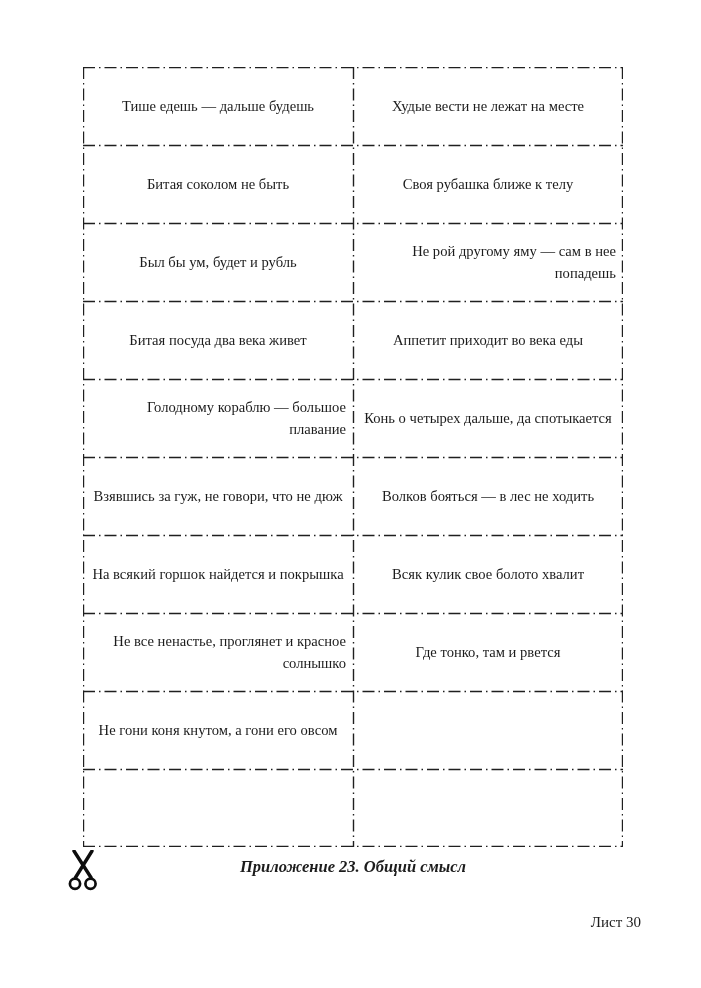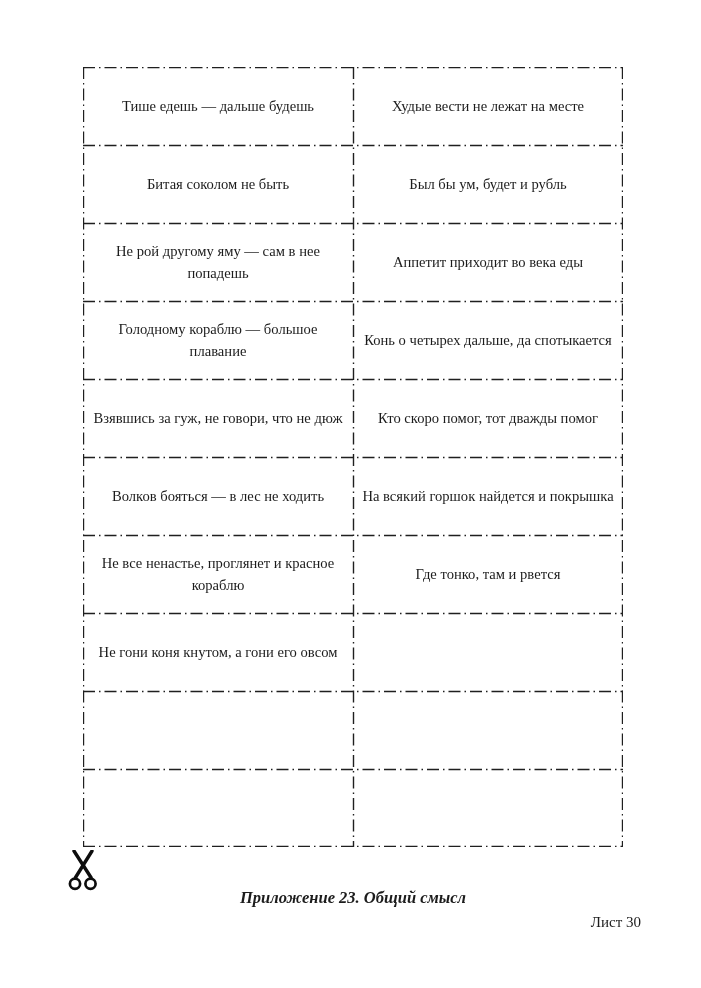--- a/index.html
+++ b/index.html
@@ -43,35 +43,34 @@
     height: 780px;
     display: grid;
     grid-template-columns: 270px 270px;
     grid-auto-rows: 78px;
   }
   .cell {
     box-sizing: border-box;
     display: flex;
     align-items: center;
     justify-content: center;
-    text-align: center;
+    text-align: right;
     padding: 2px 7px 0 7px;
     font-size: 14.6px;
     line-height: 1.5;
   }
   .caption {
     position: absolute;
     left: 83px;
     top: 857px;
     width: 540px;
     text-align: center;
     font-weight: bold;
     font-style: italic;
     font-size: 16.5px;
-    margin-top: 31px;
   }
   .scissors {
     position: absolute;
     left: 66px;
     top: 850px;
     width: 34px;
     height: 42px;
   }
   .scissors svg {
     display: block;
@@ -110,30 +109,32 @@
     <line x1="0" y1="702.5" x2="540" y2="702.5"></line>
     <line x1="0" y1="779.5" x2="540" y2="779.5"></line>
     <line x1="0.5" y1="0" x2="0.5" y2="780"></line>
     <line x1="270.5" y1="0" x2="270.5" y2="780"></line>
     <line x1="539.5" y1="0" x2="539.5" y2="780"></line>
   </svg>
   <div class="grid">
     <div class="cell">Тише едешь — дальше будешь</div>
     <div class="cell">Худые вести не лежат на месте</div>
     <div class="cell">Битая соколом не быть</div>
+    <div class="cell">Своя рубашка ближе к телу</div>
     <div class="cell">Был бы ум, будет и рубль</div>
     <div class="cell">Не рой другому яму — сам в нее попадешь</div>
+    <div class="cell">Битая посуда два века живет</div>
     <div class="cell">Аппетит приходит во века еды</div>
     <div class="cell">Голодному кораблю — большое плавание</div>
     <div class="cell">Конь о четырех дальше, да спотыкается</div>
     <div class="cell">Взявшись за гуж, не говори, что не дюж</div>
-    <div class="cell">Кто скоро помог, тот дважды помог</div>
     <div class="cell">Волков бояться — в лес не ходить</div>
     <div class="cell">На всякий горшок найдется и покрышка</div>
-    <div class="cell">Не все ненастье, проглянет и красное кораблю</div>
+    <div class="cell">Всяк кулик свое болото хвалит</div>
+    <div class="cell">Не все ненастье, проглянет и красное солнышко</div>
     <div class="cell">Где тонко, там и рвется</div>
     <div class="cell">Не гони коня кнутом, а гони его овсом</div>
   </div>
 </div>
 
 <span class="scissors">
   <svg width="34" height="42" viewBox="0 0 34 42" xmlns="http://www.w3.org/2000/svg">
     <path d="M8 1 L25 27.5" stroke-width="3.4"></path>
     <path d="M26 1 L9.5 27.5" stroke-width="3.4"></path>
     <circle cx="9" cy="33.8" r="5.1" stroke-width="2.7"></circle>

